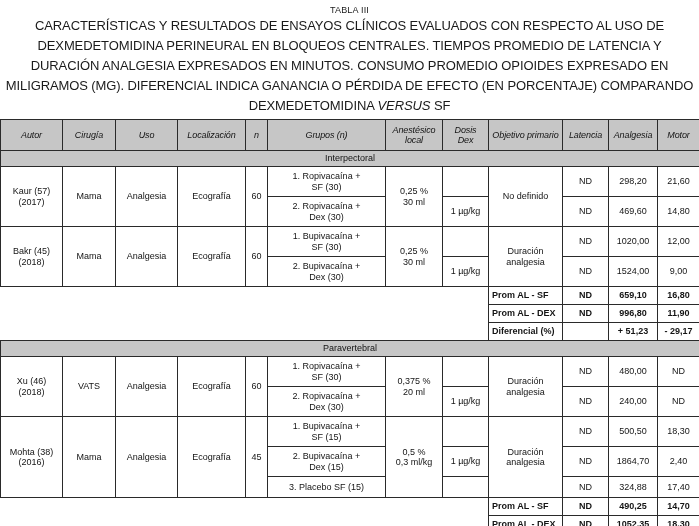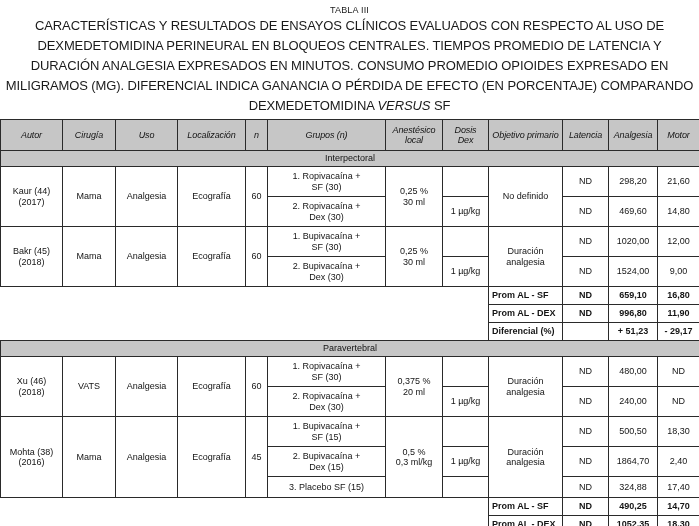--- a/index.html
+++ b/index.html
@@ -78,21 +78,21 @@
       <th>Latencia</th>
       <th>Analgesia</th>
       <th>Motor</th>
     </tr>
 
     <tr class="r-sec">
       <td colspan="12">Interpectoral</td>
     </tr>
 
     <tr class="r-group">
-      <td rowspan="2" class="left prewrap">Kaur (44)
+      <td rowspan="2" class="left prewrap">Kaur (57)
 (2017)</td>
       <td rowspan="2" class="left">Mama</td>
       <td rowspan="2" class="left">Analgesia</td>
       <td rowspan="2" class="left">Ecografía</td>
       <td rowspan="2" class="center">60</td>
       <td class="left prewrap">1. Ropivacaína +
 SF (30)</td>
       <td rowspan="2" class="center prewrap">0,25 %
 30 ml</td>
       <td class="center"></td>

